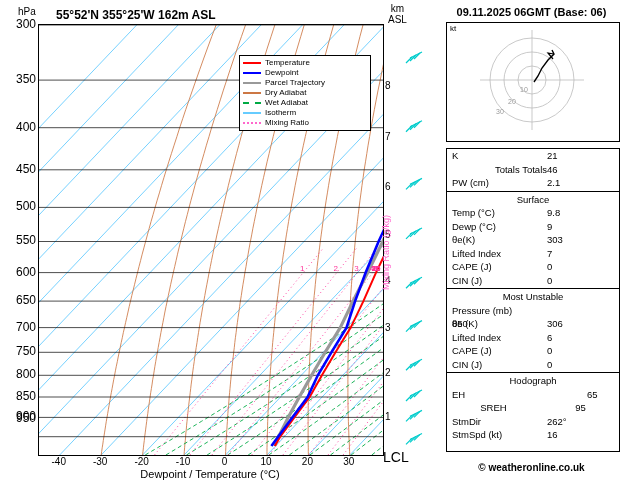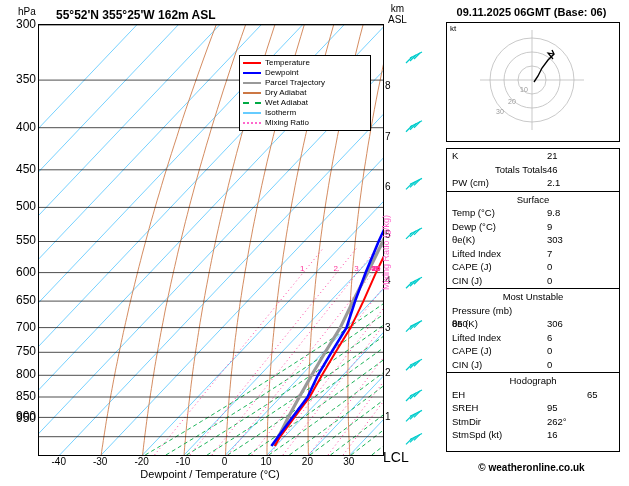--- a/index.html
+++ b/index.html
@@ -413,21 +413,21 @@
             <span class="v">0</span>
           </div>
         </div>
       <div class="hr"></div>
       <div class="sec-head">Hodograph</div>
       <div id="info-hodo">
           <div class="info-row" style="justify-content: flex-start; gap: 40px;">
             <span class="k" style="width: 95px;">EH</span>
             <span class="v">65</span>
           </div>
-          <div class="info-row" style="justify-content: flex-start;">
+          <div class="info-row" style="justify-content: center;">
             <span class="k" style="width: 95px;">SREH</span>
             <span class="v">95</span>
           </div>
           <div class="info-row" style="justify-content: flex-start;">
             <span class="k" style="width: 95px;">StmDir</span>
             <span class="v">262°</span>
           </div>
           <div class="info-row" style="justify-content: flex-start;">
             <span class="k" style="width: 95px;">StmSpd (kt)</span>
             <span class="v">16</span>

